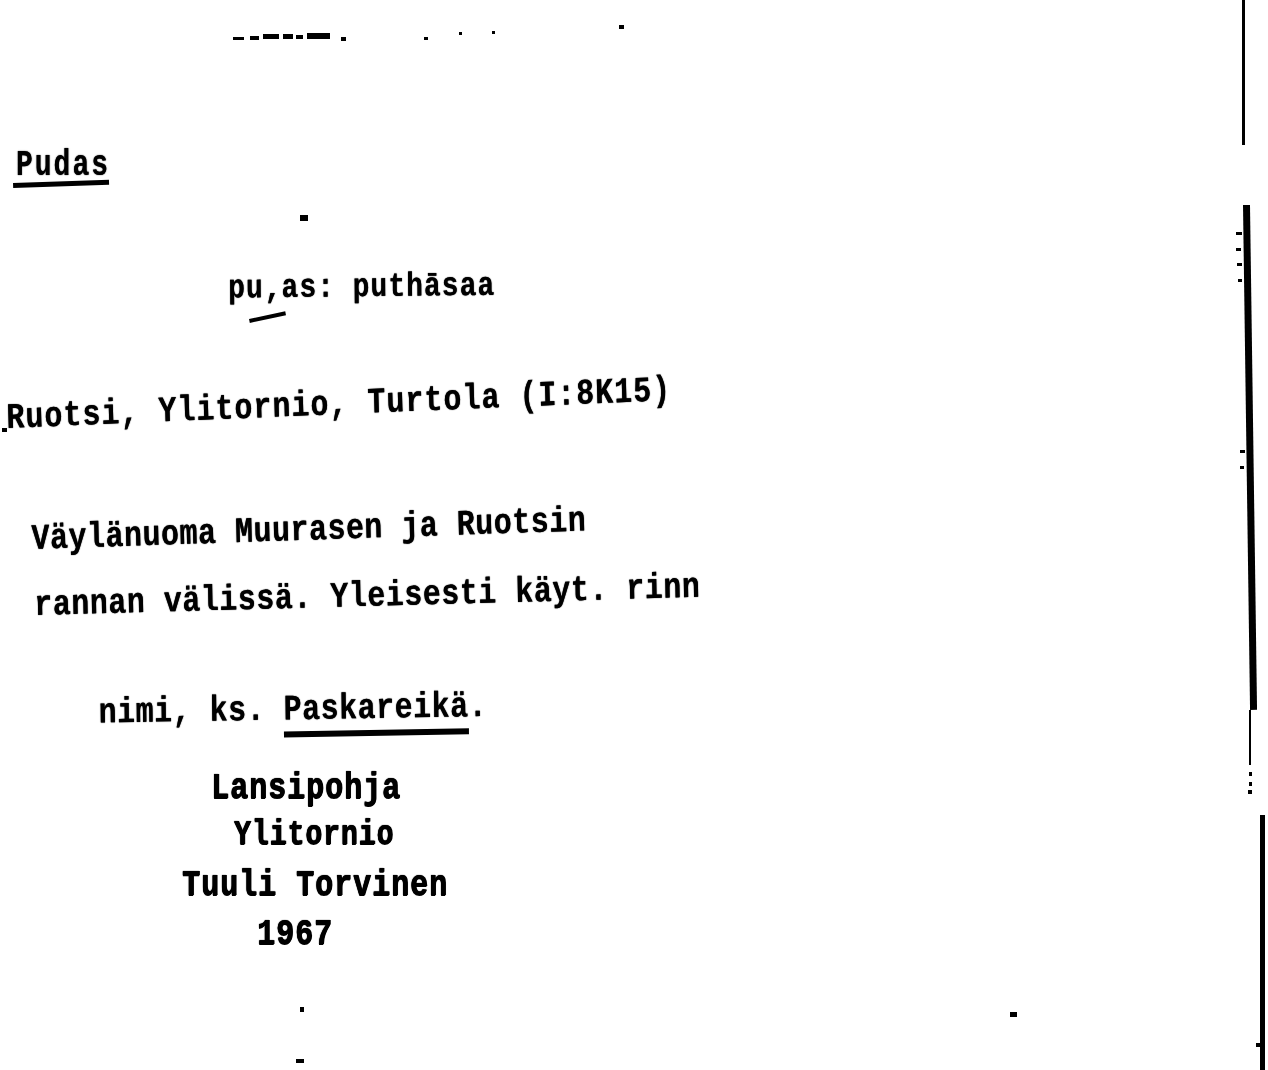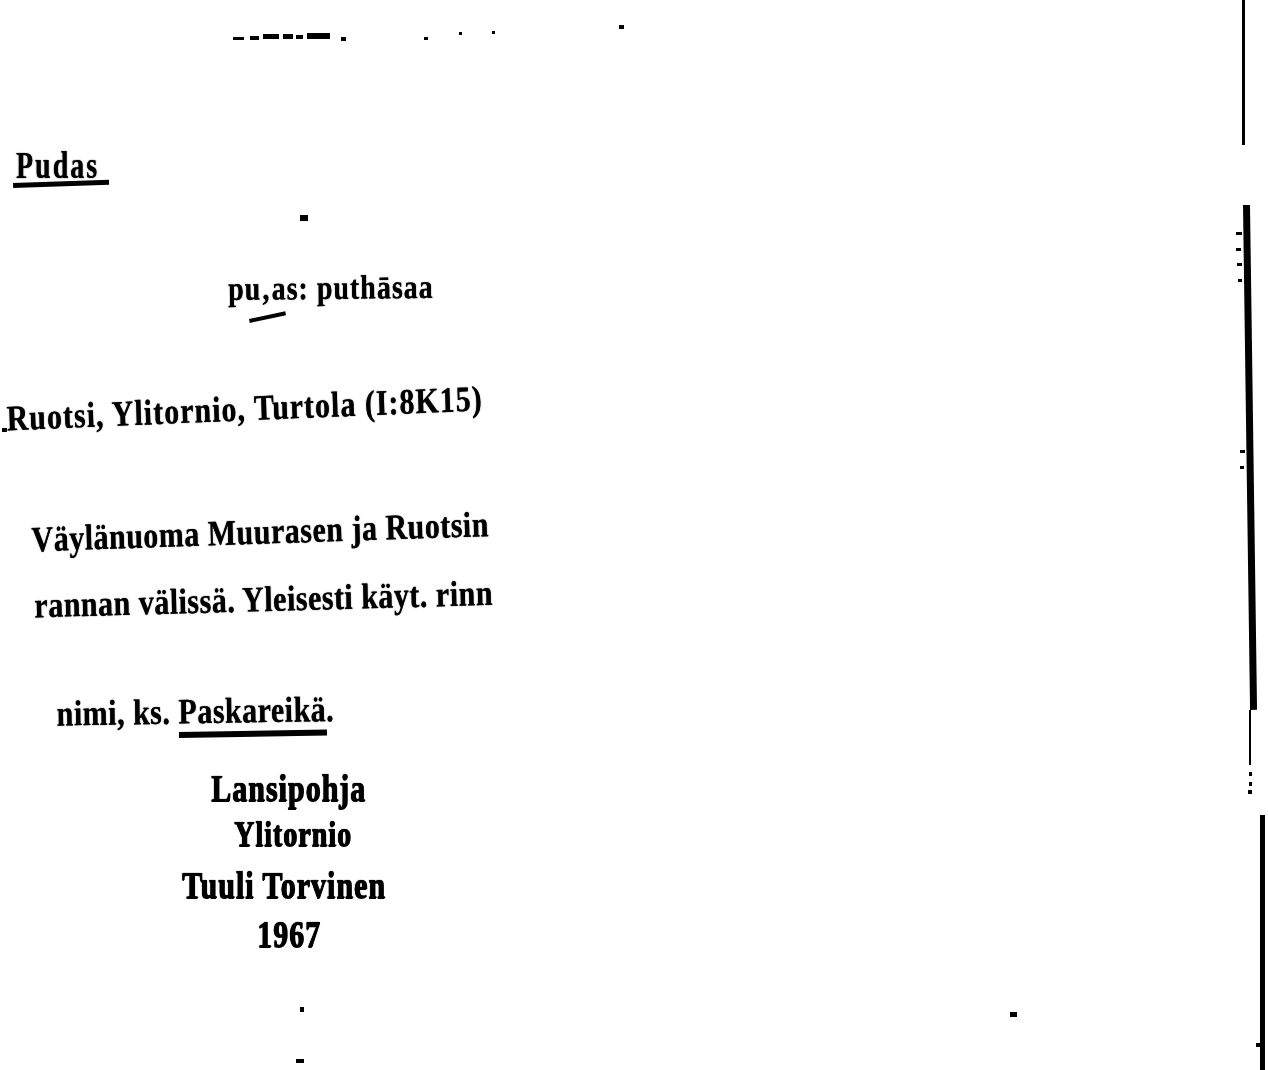--- a/index.html
+++ b/index.html
@@ -6,21 +6,21 @@
     margin: 0;
     padding: 0;
     background: #ffffff;
   }
   .card {
     position: relative;
     width: 1268px;
     height: 1070px;
     background: #ffffff;
     overflow: hidden;
-    font-family: Liberation Serif, serif;
+    font-family: Liberation Mono, monospace;
     color: #000000;
   }
   .typed {
     position: absolute;
     font-weight: bold;
     white-space: pre;
     color: #000;
     text-shadow: 0 0 1px #000;
     transform-origin: top left;
   }

